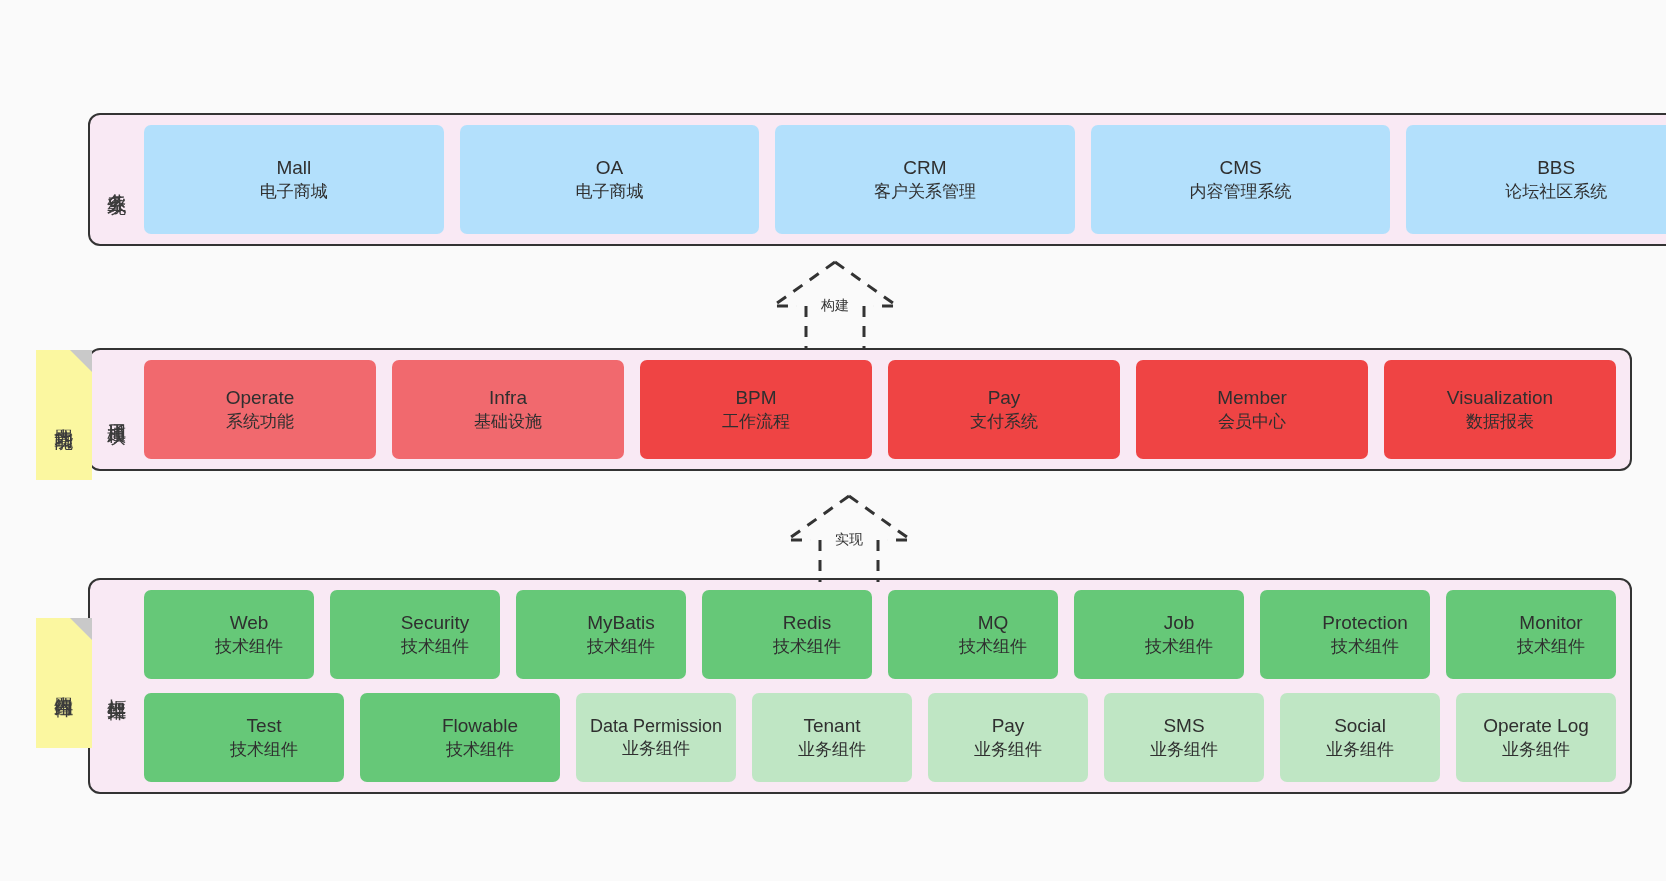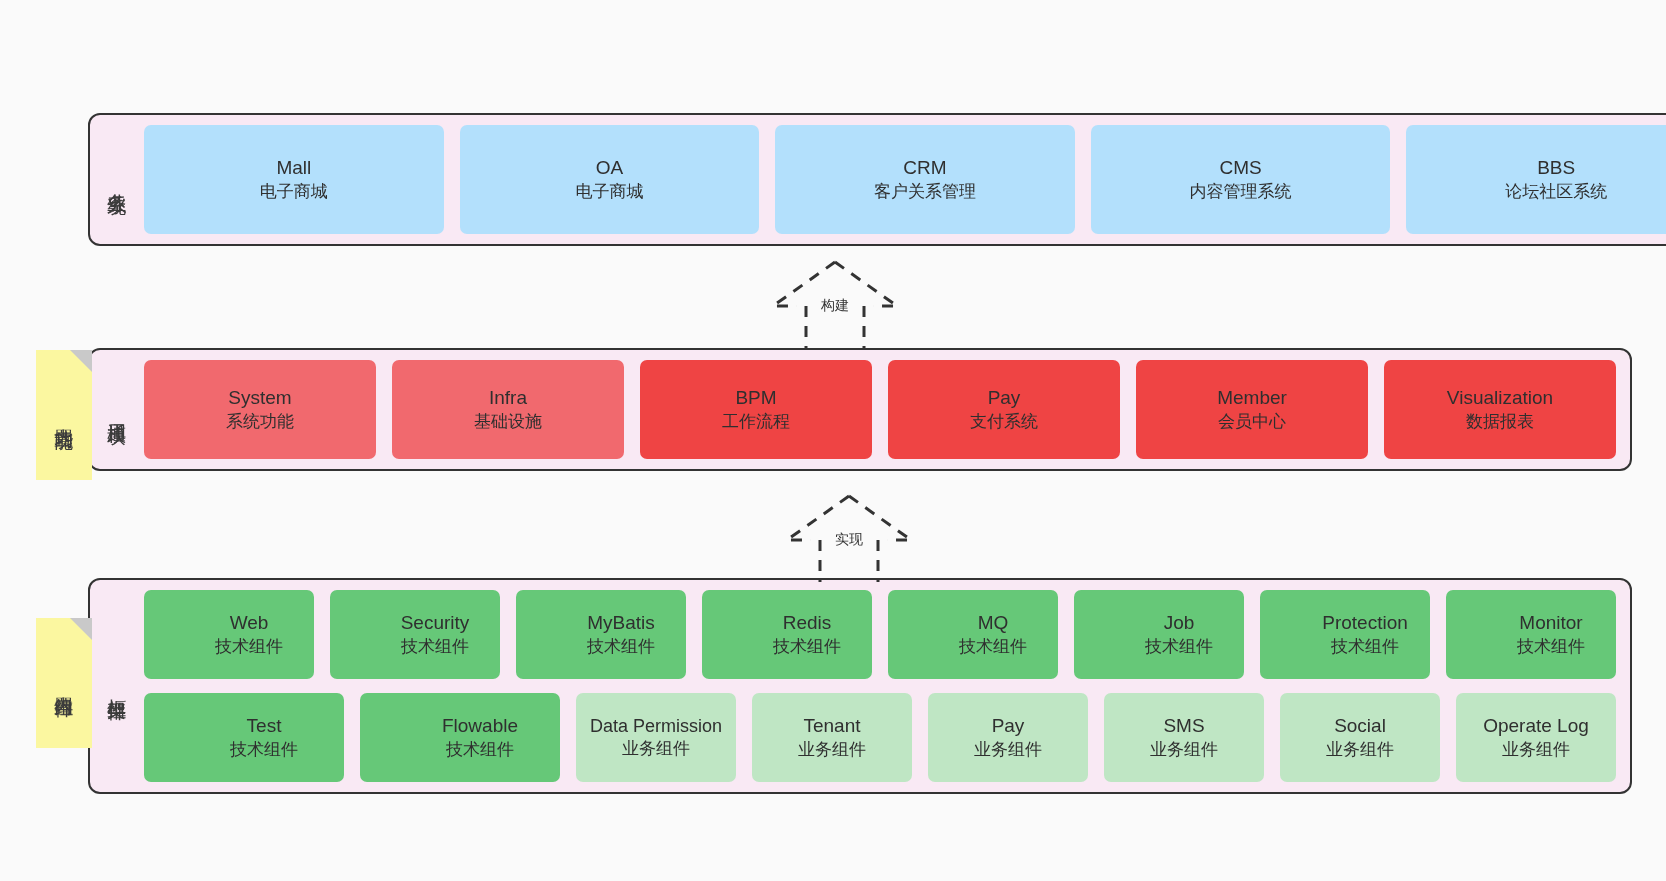--- a/index.html
+++ b/index.html
@@ -175,21 +175,21 @@
   <div class="sticky" style="left:36px; top:350px; height:130px;">
     <span class="fold"></span>
     <span>内置功能</span>
   </div>
 
   <div class="layer" id="layer-common" style="left:88px; top:348px; width:1544px; height:123px;">
     <div class="layer-label">通用模块</div>
     <div class="cards">
       <div class="card-row">
         <div class="card c-red">
-          <div class="title">System</div>
+          <div class="title">Operate</div>
           <div class="sub">系统功能</div>
         </div>
         <div class="card c-red">
           <div class="title">Infra</div>
           <div class="sub">基础设施</div>
         </div>
         <div class="card c-pink">
           <div class="title">BPM</div>
           <div class="sub">工作流程</div>
         </div>

